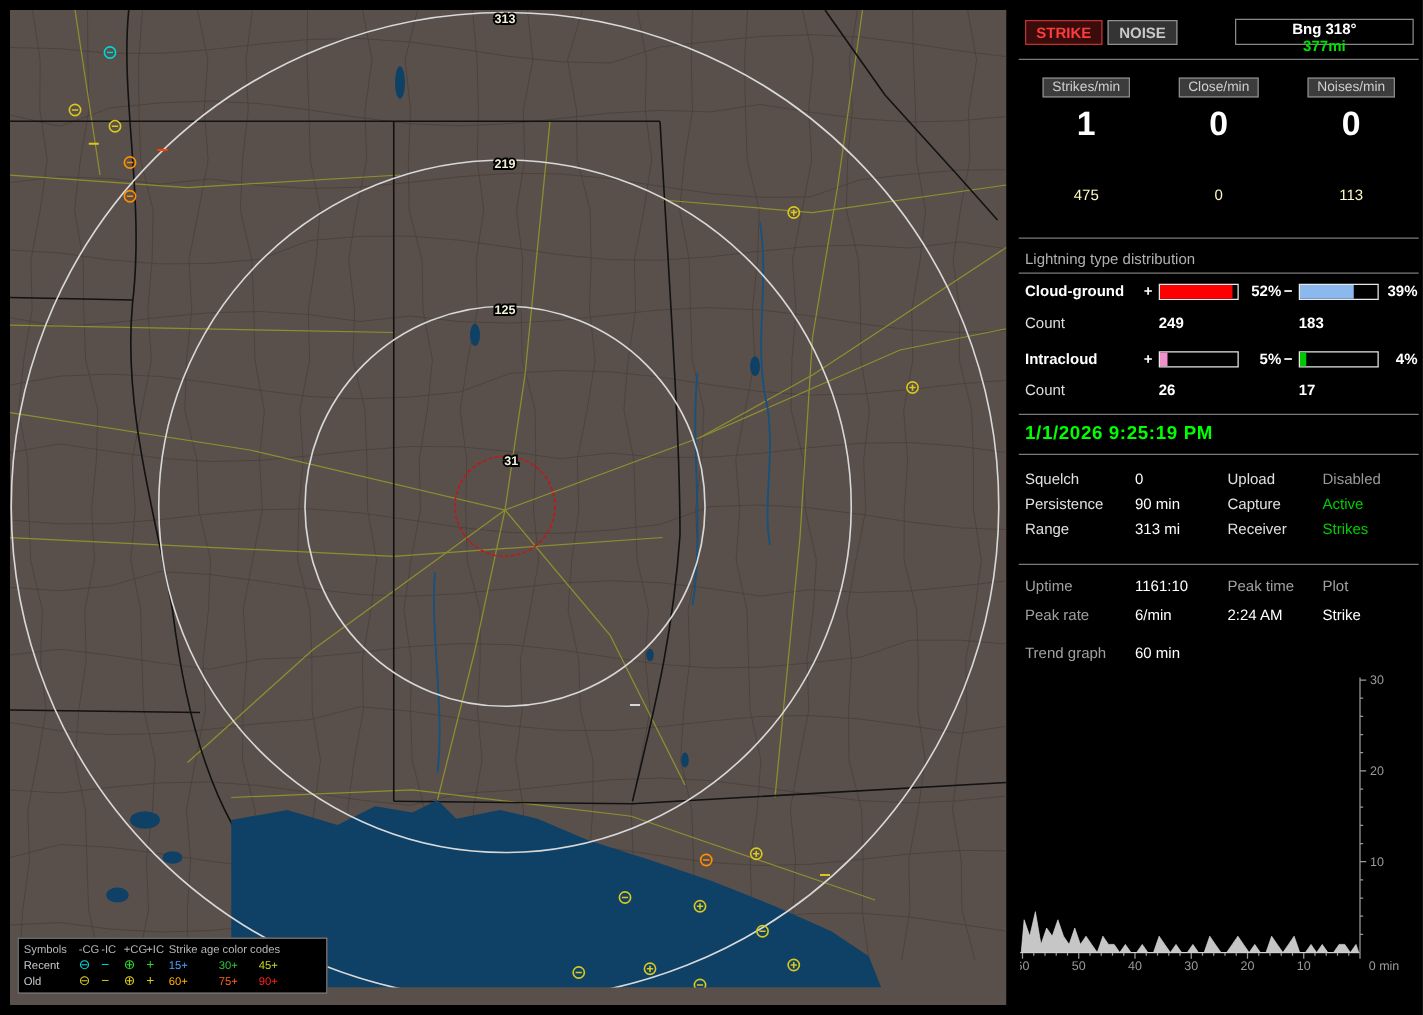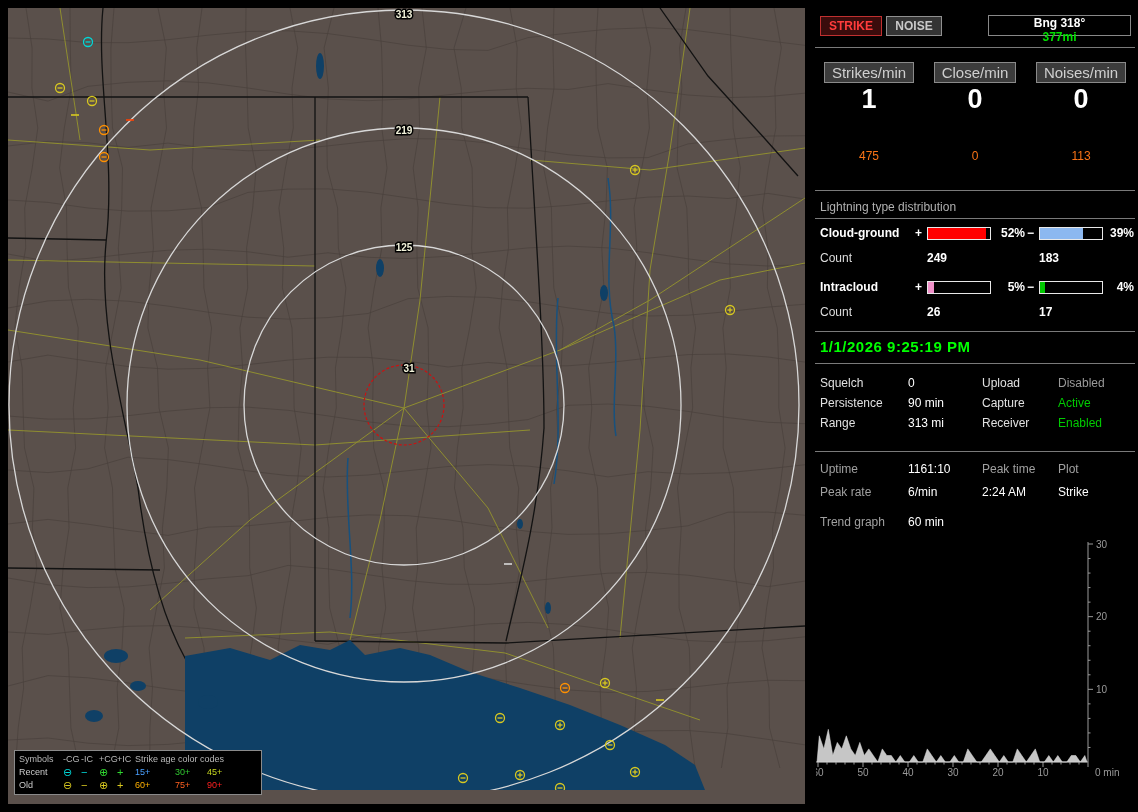--- a/index.html
+++ b/index.html
@@ -23,24 +23,24 @@
        font-size:12px;box-sizing:border-box;cursor:default;}
   #strike-btn{left:8px;width:62px;background:#3a0c0c;border:1px solid #c03030;color:#ff3c3c;}
   #noise-btn{left:74px;width:56px;background:#343434;border:1px solid #909090;color:#c8c8c8;}
   #bng-box{position:absolute;left:176px;top:15px;width:143px;height:21px;background:#000;border:1px solid #888;
        display:flex;justify-content:space-between;align-items:center;padding:0 7px;box-sizing:border-box;
        font-weight:bold;color:#fff;flex-direction:column;}
   #bng-box .dist{color:#00e000;text-align:right;}
   .cols{position:absolute;left:4px;width:318px;display:flex;}
   .col{flex:1;text-align:center;}
   .rate-box{display:inline-block;background:#3c3c3c;border:1px solid #8a8a8a;color:#cfcfcf;
-       font-size:15px;padding:1px 7px;}
+       font-size:11px;padding:1px 7px;}
   .big .col{font-size:27px;font-weight:bold;color:#fff;}
   .totals-l .col{color:#b0b0b0;font-size:12px;}
-  .totals-v .col{color:#f97316;font-size:12px;}
+  .totals-v .col{color:#fef9c3;font-size:12px;}
   #dist-title{position:absolute;left:8px;top:200px;color:#b0b0b0;}
   .dist-row{position:absolute;left:8px;width:316px;display:grid;
        grid-template-columns:95px 12px 66px 34px 12px 66px 31px;align-items:center;height:14px;}
   .dlabel{color:#fff;font-weight:bold;}
   .sign{color:#fff;font-weight:bold;text-align:left;}
   .bar-box{width:62px;height:11px;border:1px solid #e8e8e8;background:#000;position:relative;display:inline-block;}
   .bar-fill{position:absolute;left:0;top:0;bottom:0;}
   .pct{color:#fff;font-weight:bold;text-align:right;padding-right:2px;}
   .dcount-label{color:#ddd;}
   .cval{color:#fff;font-weight:bold;}
@@ -353,21 +353,21 @@
   <div class="grid4" style="top:396px">
     <span class="lab">Persistence</span>
     <span class="val">90 min</span>
     <span class="lab">Capture</span>
     <span style="color: rgb(0, 204, 0);">Active</span>
   </div>
   <div class="grid4" style="top:416px">
     <span class="lab">Range</span>
     <span class="val">313 mi</span>
     <span class="lab">Receiver</span>
-    <span style="color: rgb(0, 204, 0);">Enabled</span>
+    <span style="color: rgb(0, 204, 0);">Strikes</span>
   </div>
 
   <div class="sep" style="top:451px"></div>
 
   <div class="grid4" style="top:462px">
     <span class="statlab">Uptime</span>
     <span class="val">1161:10</span>
     <span class="statlab">Peak time</span>
     <span class="statlab">Plot</span>
   </div>

